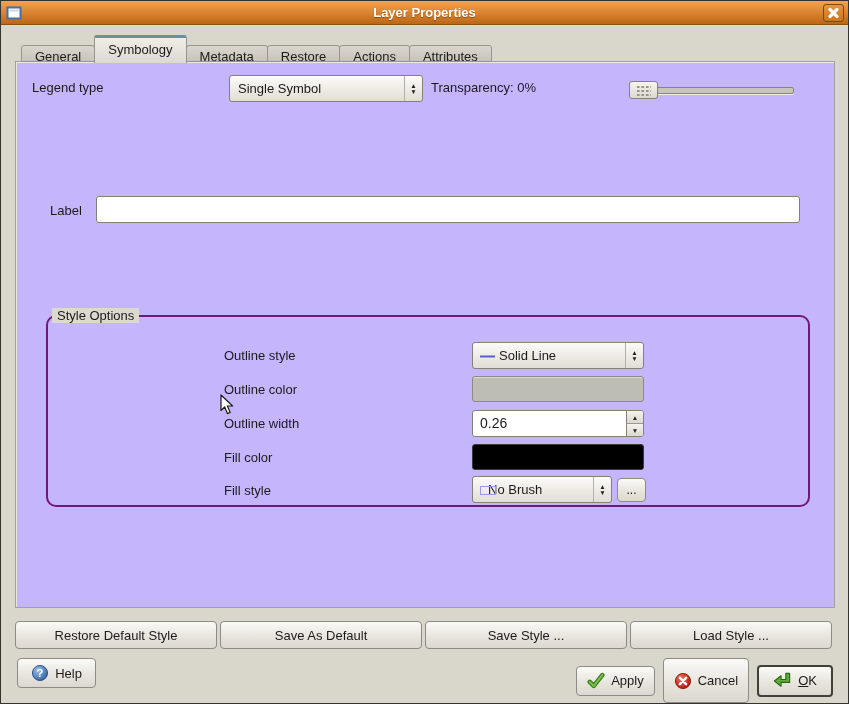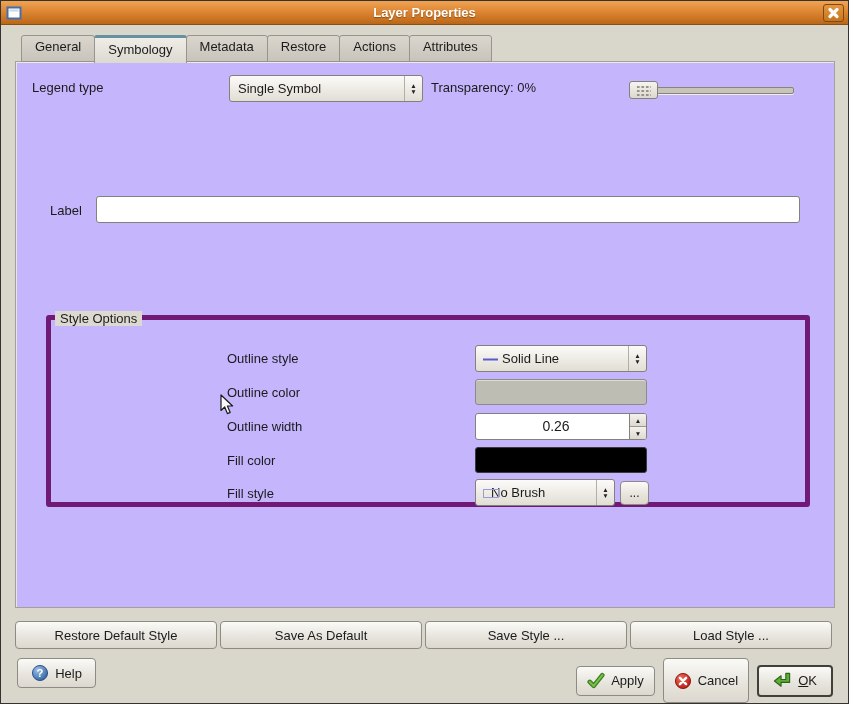--- a/index.html
+++ b/index.html
@@ -25,21 +25,21 @@
   .win-icon{position:absolute;left:5px;top:4px;width:17px;height:16px;}
   .close-btn{
     position:absolute;right:4px;top:3px;width:21px;height:18px;
     background:linear-gradient(180deg,#e6963f,#c7751f);
     border:1px solid #7e4a10;border-radius:3px;
     display:flex;align-items:center;justify-content:center;cursor:pointer;
   }
   
   .tabbar{position:absolute;left:20px;top:33px;height:28px;display:flex;align-items:flex-end;z-index:3;}
   .tab{
-    height:27px;line-height:22px;padding:0 13px;margin-right:-1px;
+    height:17px;line-height:22px;padding:0 13px;margin-right:-1px;
     background:linear-gradient(180deg,#dad6cd,#c8c4bb);
     border:1px solid #97948c;border-radius:3px 3px 0 0;
     cursor:pointer;white-space:nowrap;
   }
   .tab.active{
     height:28px;line-height:24px;
     background:linear-gradient(180deg,#efede7,#dcd9d0);
     border-top:3px solid #67919e;border-bottom:none;
     margin-bottom:-1px;z-index:4;position:relative;
   }
@@ -66,21 +66,21 @@
   .combo .combo-text{padding-left:8px;flex:1;overflow:hidden;white-space:nowrap;}
   .combo .spinner{
     width:18px;align-self:stretch;border-left:1px solid #b2afa7;
     display:flex;flex-direction:column;align-items:center;justify-content:center;
     font-size:6.5px;line-height:5.5px;color:#222;
   }
   .swatch-btn{border:1px solid #8e8b84;border-radius:3px;cursor:pointer;
     box-shadow:inset 0 1px 0 rgba(255,255,255,.45);}
   .spinbox{display:flex;background:#fff;border:1px solid #83817a;border-radius:3px;}
   .spinbox .val{flex:1;padding:4px 0 0 7px;font-size:14px;background:transparent;border:none;
-    font-family:"Liberation Sans","DejaVu Sans",sans-serif;text-align:center;}
+    font-family:"Liberation Sans","DejaVu Sans",sans-serif;}
   .spin-btns{width:17px;display:flex;flex-direction:column;border-left:1px solid #83817a;}
   .spin-btn{flex:1;display:flex;align-items:center;justify-content:center;
     background:linear-gradient(180deg,#f4f2ee,#ddd9d0);font-size:6.5px;color:#222;cursor:pointer;}
   .spin-btn.up{border-bottom:1px solid #9b988f;border-radius:0 2px 0 0;}
   .spin-btn.down{border-radius:0 0 2px 0;}
   .text-input{
     background:#fff;border:1px solid #83817a;border-radius:3px;
     font-family:"Liberation Sans","DejaVu Sans",sans-serif;font-size:13px;padding:0 6px;
   }
   
@@ -93,21 +93,21 @@
   .slider .handle{
     position:absolute;left:0;top:0;width:29px;height:18px;
     background:linear-gradient(180deg,#f6f4f0,#ddd9d0);
     border:1px solid #83817a;border-radius:3px;
     display:flex;align-items:center;justify-content:center;
   }
   .grip{width:15px;height:11px;
     background-image:radial-gradient(circle,#97948a 1.1px,transparent 1.3px);
     background-size:4.5px 4px;}
   
-  .groupbox{border:5px solid #701a75;border-radius:3px;}
+  .groupbox{border:2px solid #701a75;border-radius:10px;}
   .groupbox legend,.group-title{
     position:absolute;left:4px;top:-9px;background:#dcd9d0;padding:0 5px;
   }
   
   .footer-right{position:absolute;right:15px;top:657px;display:flex;gap:8px;align-items:center;}
   .default-btn{border:2px solid #413f3a;height:32px;}
   .u{text-decoration:underline;}
   .more-btn{font-size:12px;}
   svg{display:block;}
   .cursor{position:absolute;left:219px;top:393px;z-index:50;pointer-events:none;}

